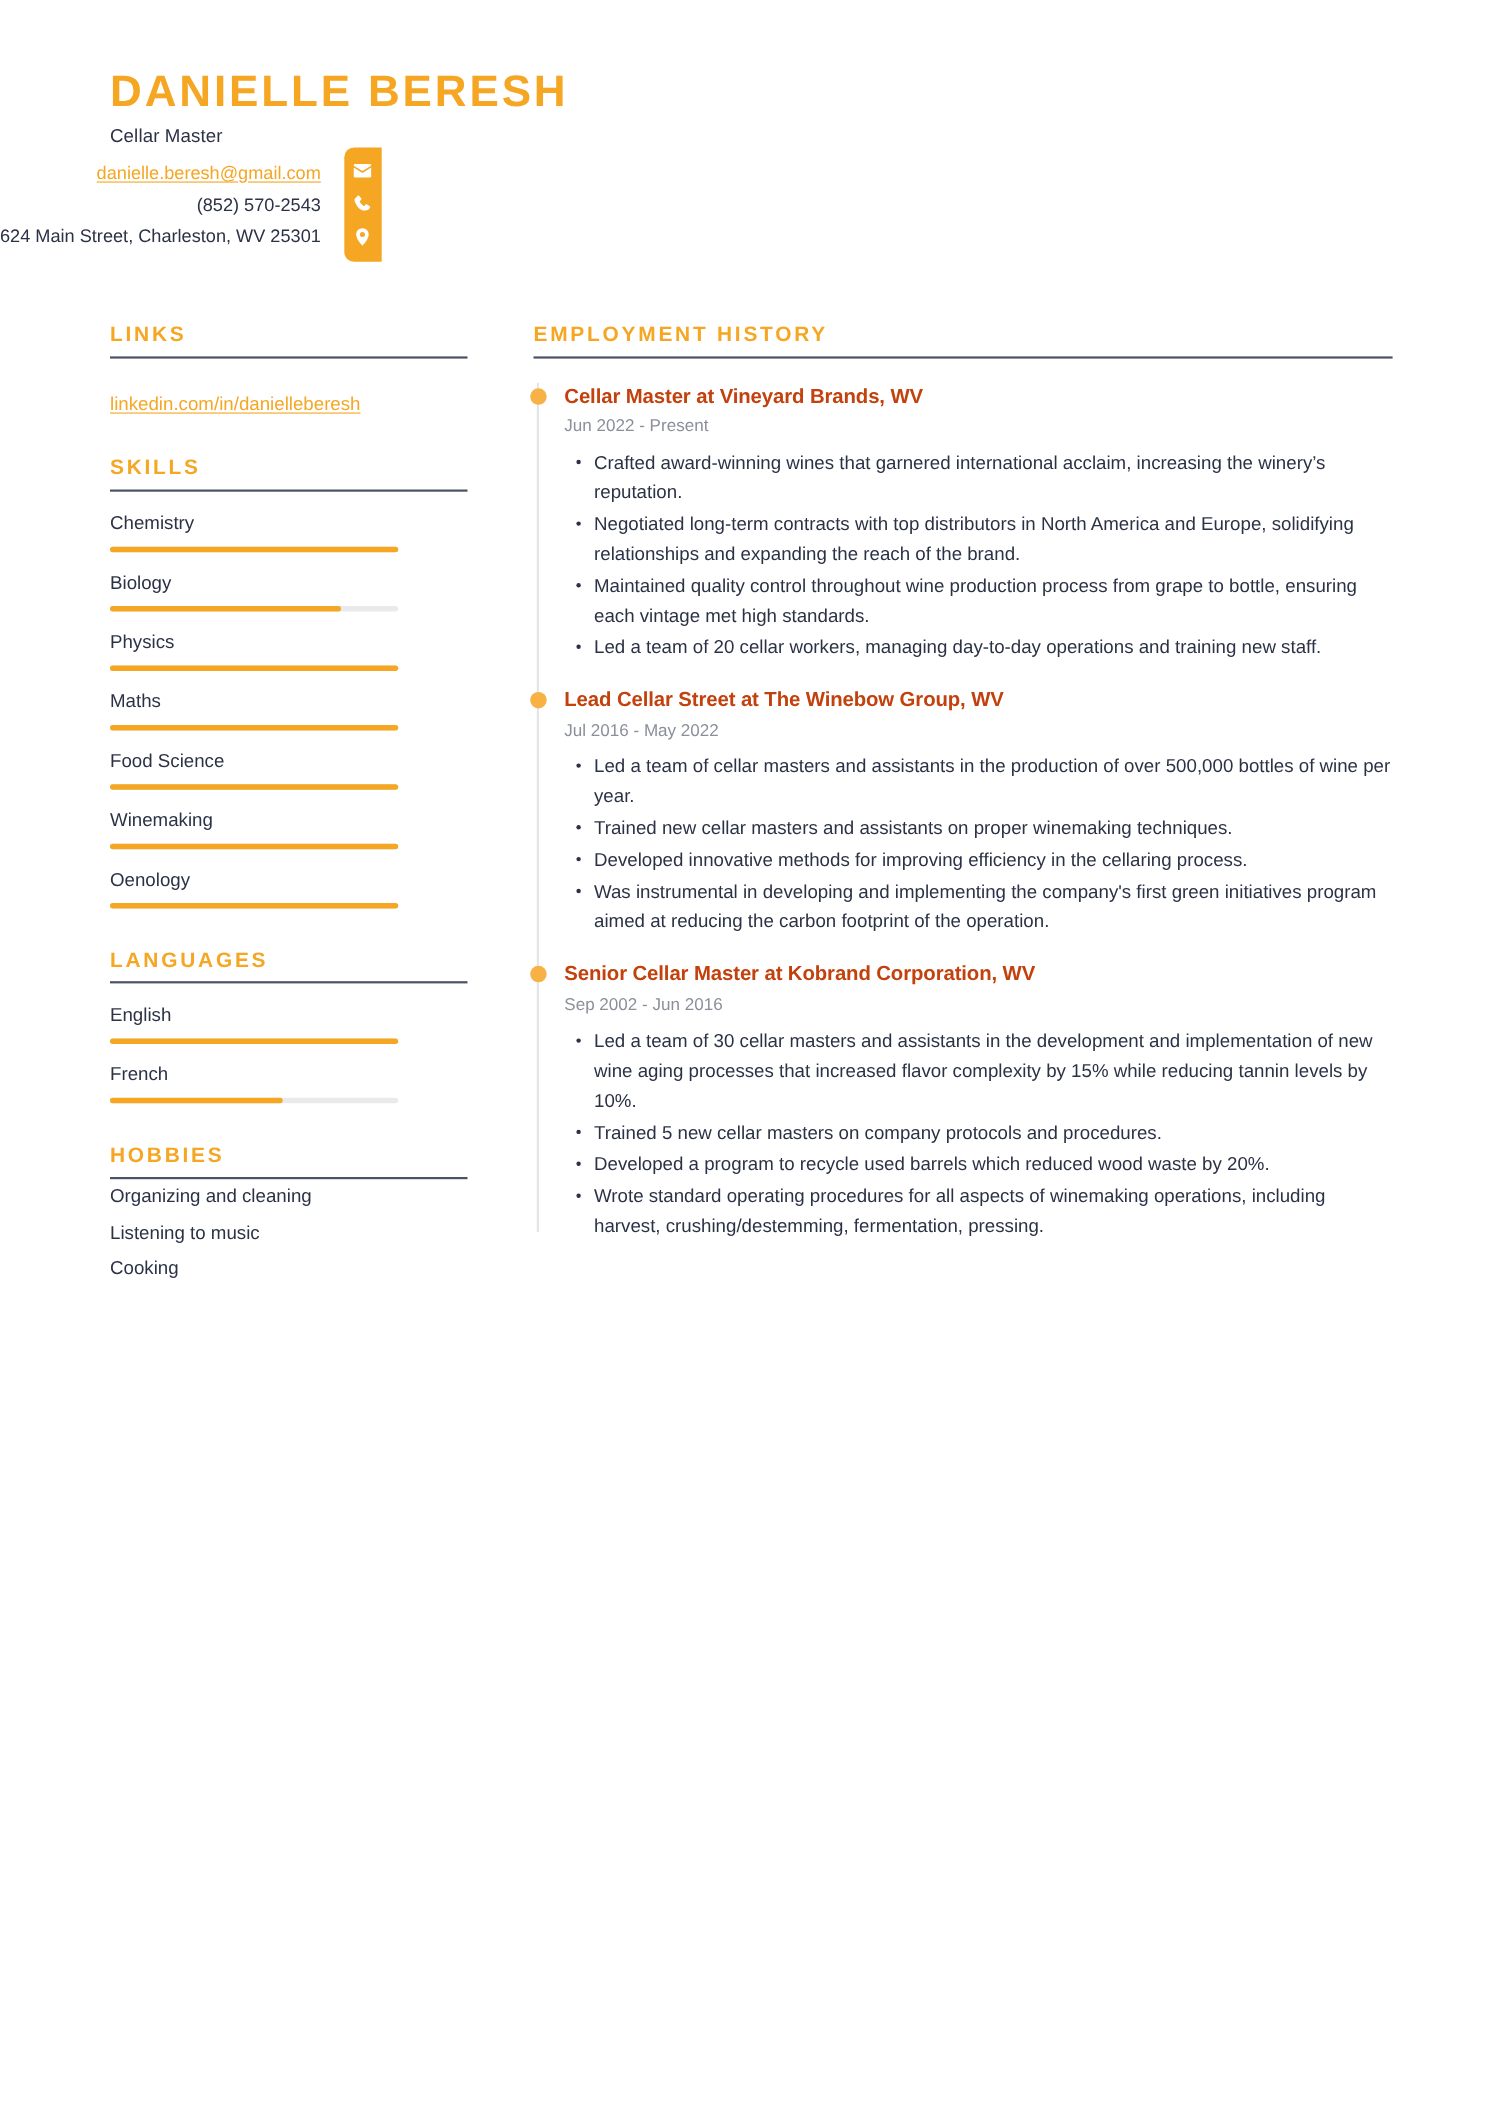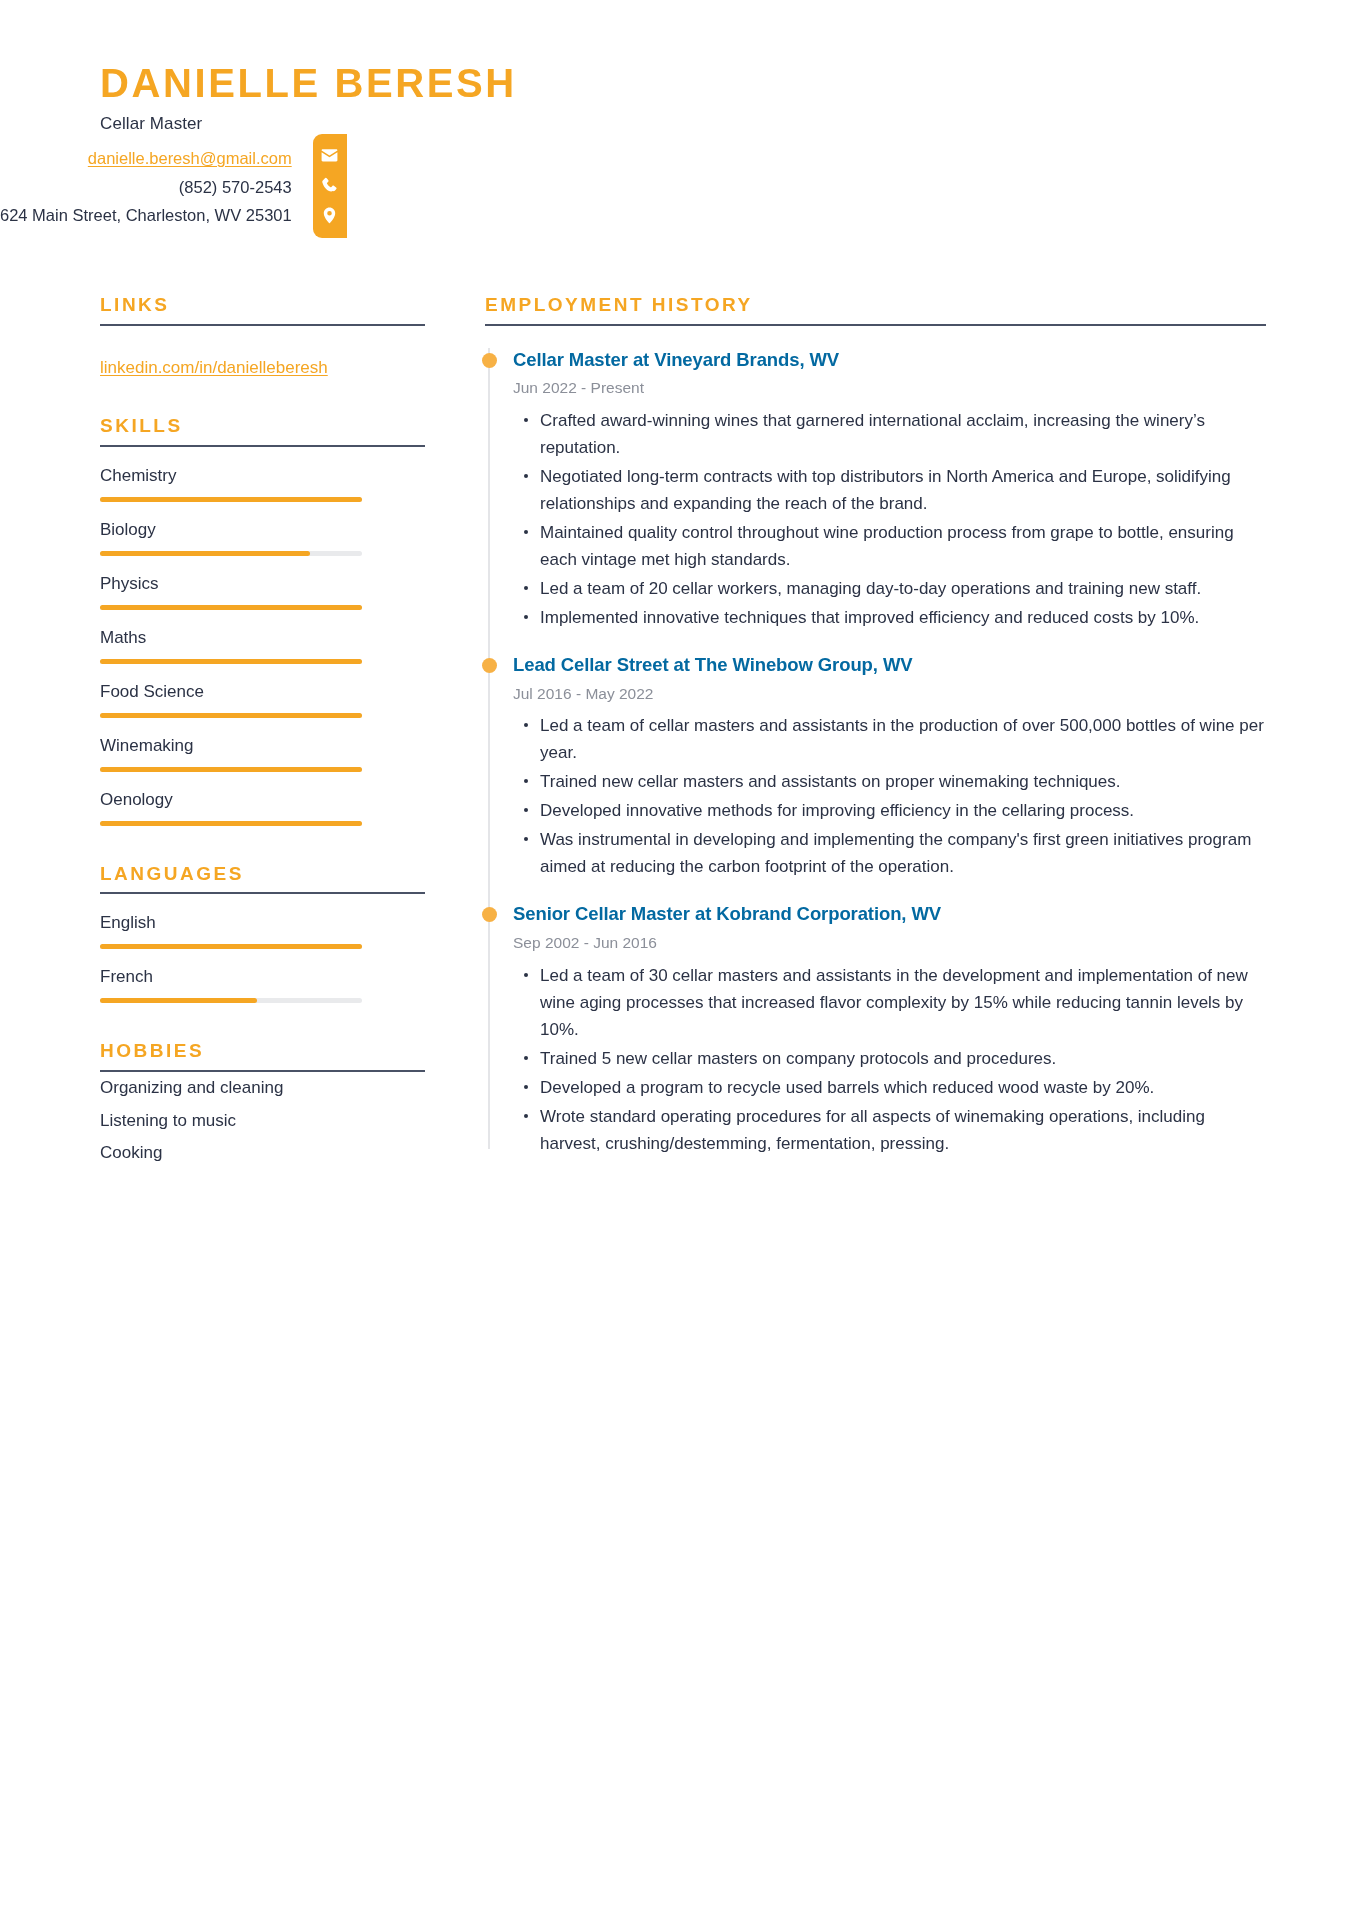--- a/index.html
+++ b/index.html
@@ -193,21 +193,21 @@
     top: 5px;
     width: 15px;
     height: 15px;
     border-radius: 50%;
     background: #f7b145;
   }
 
   .job-heading {
     font-size: 18.5px;
     font-weight: 700;
-    color: #0369a1;
+    color: #c2410c;
     line-height: 1.32;
     letter-spacing: -0.1px;
   }
 
   .job-dates {
     margin-top: 5px;
     font-size: 15.5px;
     color: #8b8f99;
     line-height: 1.4;
   }
@@ -393,21 +393,20 @@
 
           <article class="job">
             <span class="job-dot"></span>
             <div class="job-heading">Cellar Master at Vineyard Brands, WV</div>
             <div class="job-dates">Jun 2022 - Present</div>
             <ul class="job-bullets">
               <li>Crafted award-winning wines that garnered international acclaim, increasing the winery’s reputation.</li>
               <li>Negotiated long-term contracts with top distributors in North America and Europe, solidifying relationships and expanding the reach of the brand.</li>
               <li>Maintained quality control throughout wine production process from grape to bottle, ensuring each vintage met high standards.</li>
               <li>Led a team of 20 cellar workers, managing day-to-day operations and training new staff.</li>
-              <li>Implemented innovative techniques that improved efficiency and reduced costs by 10%.</li>
             </ul>
           </article>
 
           <article class="job">
             <span class="job-dot"></span>
             <div class="job-heading">Lead Cellar Street at The Winebow Group, WV</div>
             <div class="job-dates">Jul 2016 - May 2022</div>
             <ul class="job-bullets">
               <li>Led a team of cellar masters and assistants in the production of over 500,000 bottles of wine per year.</li>
               <li>Trained new cellar masters and assistants on proper winemaking techniques.</li>

